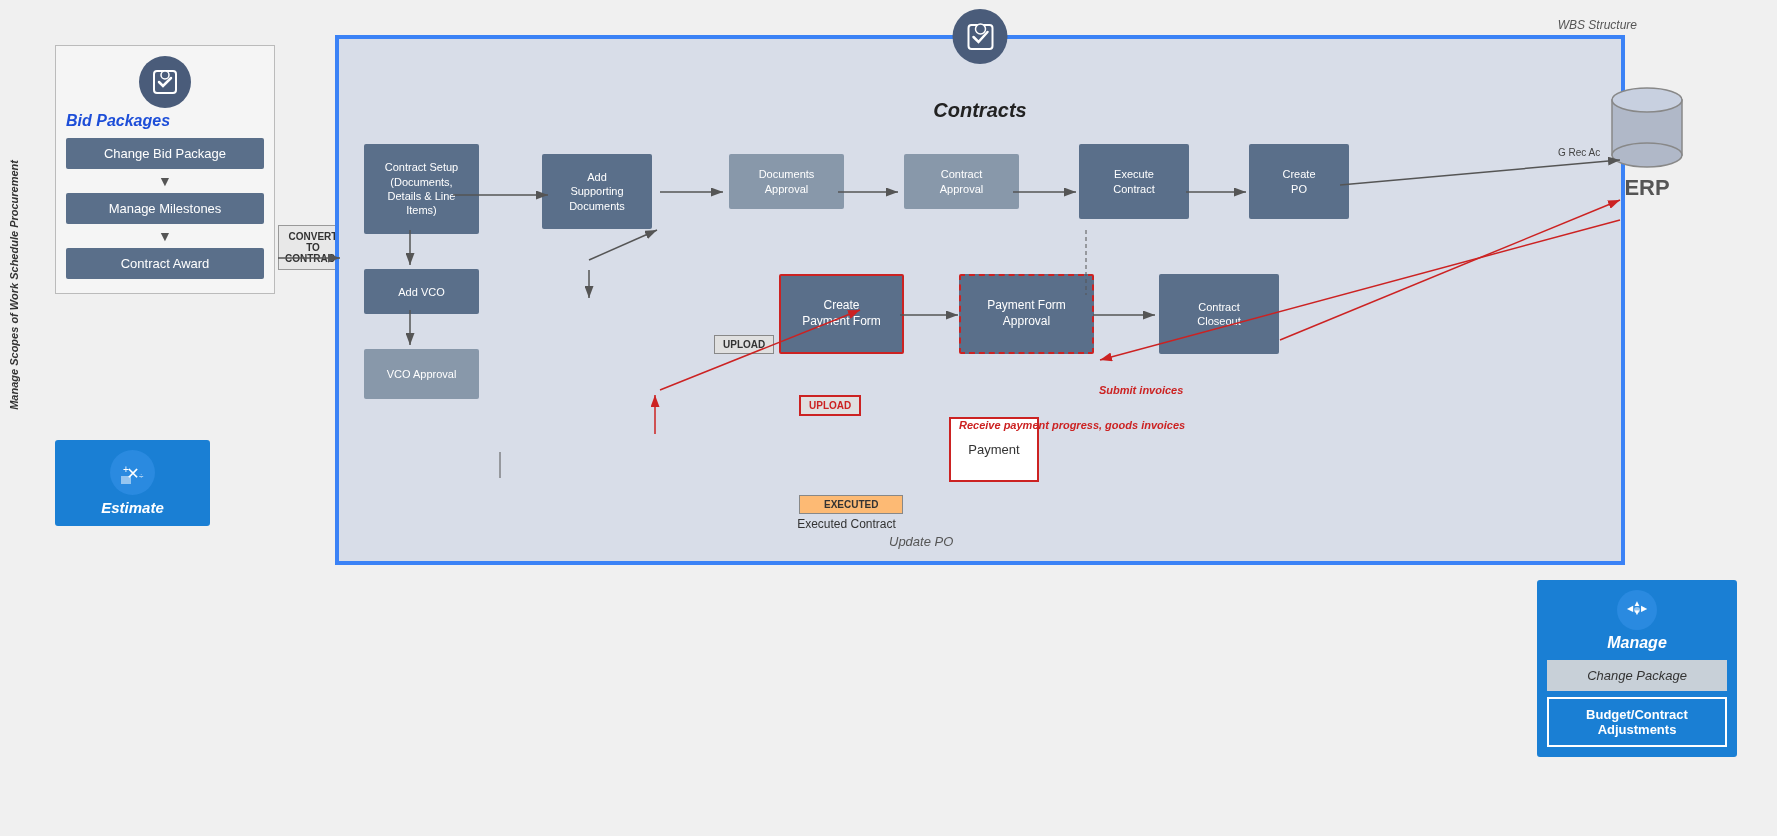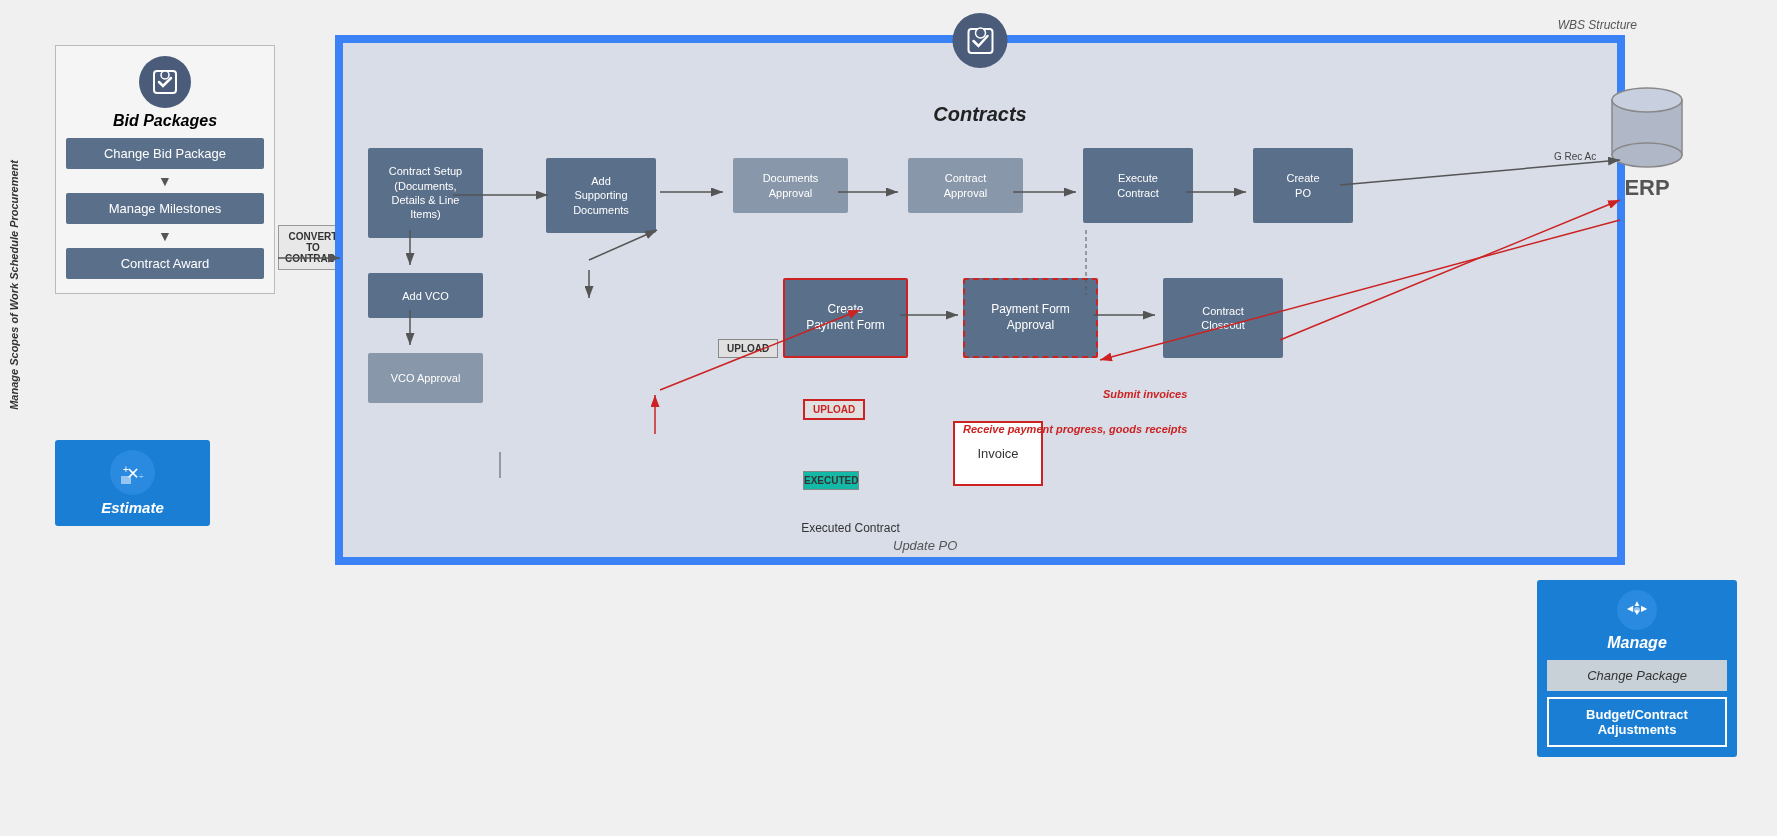--- a/index.html
+++ b/index.html
@@ -60,25 +60,24 @@
       height: 52px;
       background: #4a5c7a;
       border-radius: 50%;
       display: flex;
       align-items: center;
       justify-content: center;
       margin: 0 auto 4px;
     }
 
     .bid-packages-title {
-      text-align: center;
       font-style: italic;
       font-size: 16px;
       font-weight: bold;
-      color: #000000;
+      color: #1d4ed8;
       margin-bottom: 8px;
     }
 
     .bp-step {
       background: #5a6f8a;
       color: white;
       text-align: center;
       padding: 8px 6px;
       margin: 4px 0;
       font-size: 13px;
@@ -139,21 +138,21 @@
     }
 
     
     .contracts-area {
       position: absolute;
       left: 335px;
       top: 35px;
       width: 1290px;
       height: 530px;
       background: #d8dde8;
-      border: 8px solid #3b82f6;
+      border: 4px solid #3b82f6;
     }
 
     .contracts-icon {
       width: 55px;
       height: 55px;
       background: #4a5c7a;
       border-radius: 50%;
       display: flex;
       align-items: center;
       justify-content: center;
@@ -305,28 +304,28 @@
     .upload-badge-red {
       left: 440px;
       top: 356px;
       border: 2px solid #cc2222 !important;
       color: #cc2222;
     }
 
     
     .executed-badge {
       position: absolute;
-      background: #14b8a6;
+      background: #fdba74;
       border: 1.5px solid #888;
-      padding: 3px 0;
+      padding: 3px 24px;
       font-size: 10px;
       font-weight: bold;
       color: #333;
       left: 460px;
-      top: 428px;
+      top: 456px;
     }
 
     
     .executed-contract-label {
       position: absolute;
       left: 450px;
       top: 478px;
       font-size: 12px;
       color: #333;
       text-align: center;
@@ -570,25 +569,25 @@
     </div>
 
     <div class="proc-box box-contract-closeout">
       <span style="font-size:11px; line-height:1.3;">Contract<br>Closeout</span>
     </div>
 
     <div class="executed-badge">EXECUTED</div>
 
     <div class="executed-contract-label">Executed Contract</div>
 
-    <div class="invoice-box">Invoice</div>
+    <div class="invoice-box">Payment</div>
 
     <div class="submit-invoices-text" style="left:760px; top:345px;">Submit invoices</div>
 
-    <div class="receive-payment-text" style="left:620px; top:380px;">Receive payment progress, goods receipts</div>
+    <div class="receive-payment-text" style="left:620px; top:380px;">Receive payment progress, goods invoices</div>
 
     <div class="update-po-label" style="left:550px; top:495px;">Update PO</div>
 
   </div>
 
   <div class="erp-container">
     <div class="erp-cylinder">
       <svg width="90" height="90" viewBox="0 0 90 90">
 
         <rect x="10" y="20" width="70" height="55" fill="#b0b8c8" stroke="#888" stroke-width="1.5"></rect>

